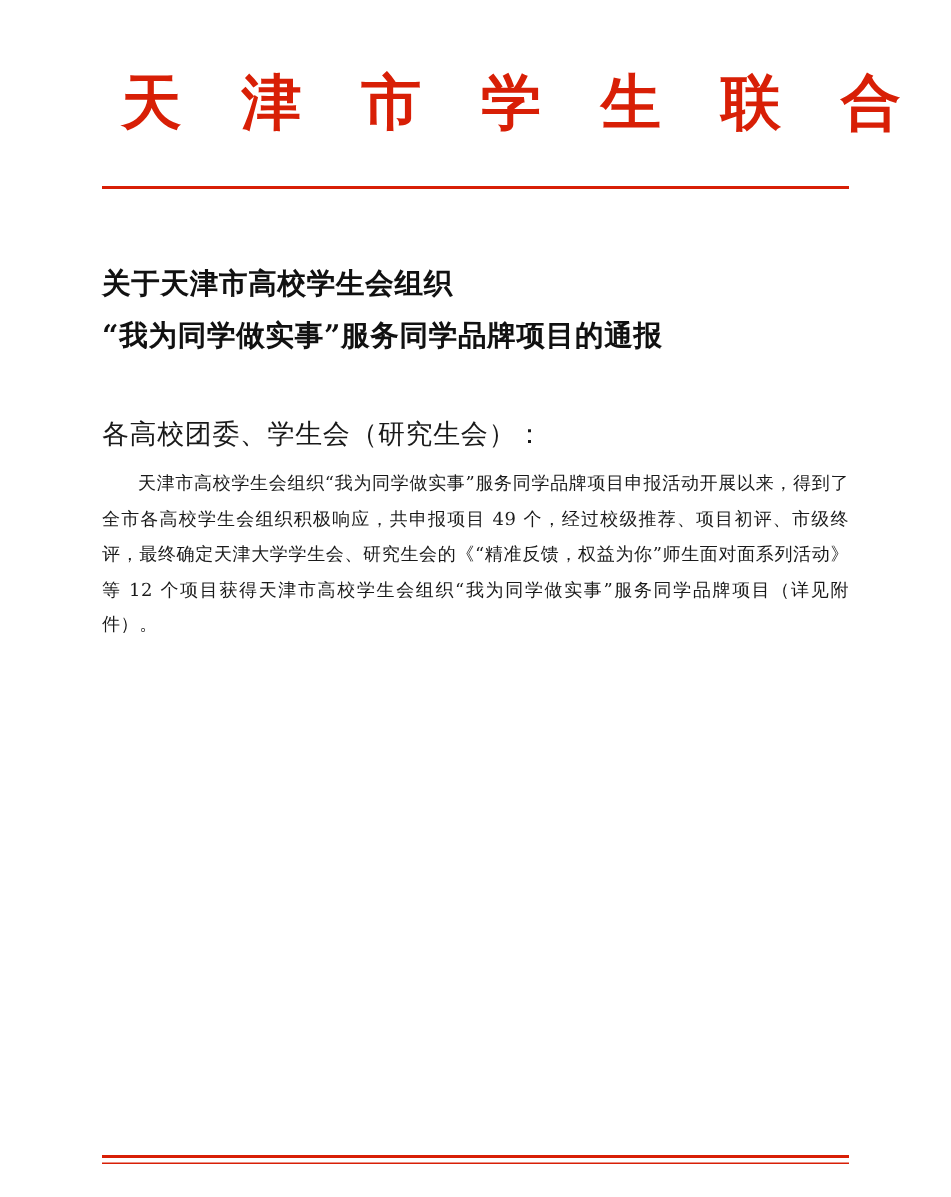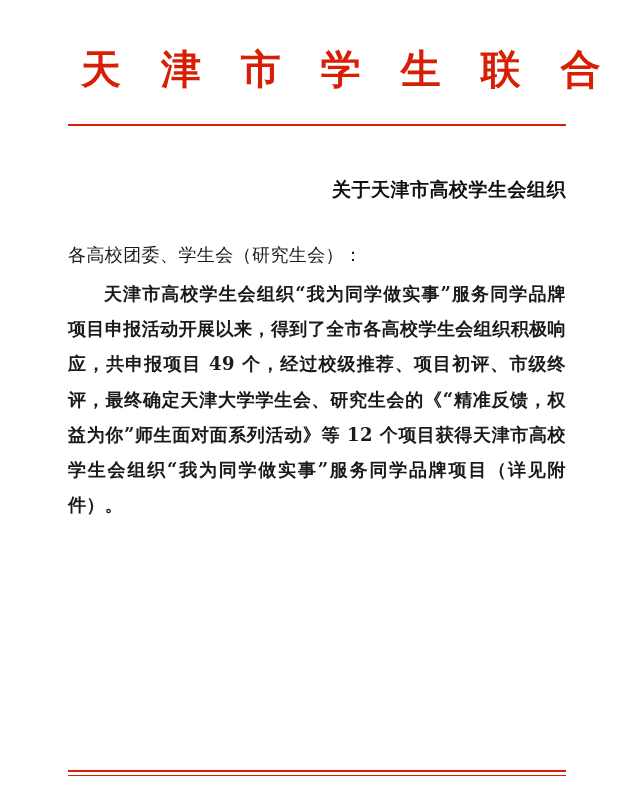--- a/index.html
+++ b/index.html
@@ -36,48 +36,47 @@
     text-indent: 13px;
     white-space: nowrap;
   }
   .top-rule {
     margin-top: 30px;
     height: 2px;
     background: #d81f06;
     width: 100%;
   }
   .doc-title {
-    text-align: right;
+    text-align: left;
     margin-top: 46px;
     font-size: 19px;
     font-weight: bold;
     line-height: 1.85;
     letter-spacing: 0.5px;
     color: #111111;
   }
   .doc-title .line {
     display: block;
     white-space: nowrap;
   }
   .salutation {
     margin-top: 30px;
     font-size: 18px;
     line-height: 1.95;
     letter-spacing: 0.4px;
   }
   .para {
-    font-size: 18px;
+    font-size: 12px;
     line-height: 1.95;
     letter-spacing: 0.4px;
     text-align: justify;
     text-justify: inter-ideograph;
     text-indent: 2em;
     margin: 0;
     padding-top: 4px;
-    font-weight: bold;
   }
   .para + .para {
     padding-top: 10px;
   }
   .bottom-rules {
     position: absolute;
     left: 68px;
     right: 68px;
     bottom: 22px;
   }
@@ -98,20 +97,21 @@
 
 <div class="page">
 
   <div class="letterhead">
     <div class="letterhead-title">天 津 市 学 生 联 合 会</div>
     <div class="top-rule"></div>
   </div>
 
   <div class="doc-title">
     <span class="line">关于天津市高校学生会组织</span>
+    <span class="line">“我为同学做实事”服务同学品牌项目的通报</span>
   </div>
 
   <div class="salutation">各高校团委、学生会（研究生会）：</div>
 
   <p class="para">天津市高校学生会组织“我为同学做实事”服务同学品牌项目申报活动开展以来，得到了全市各高校学生会组织积极响应，共申报项目 49 个，经过校级推荐、项目初评、市级终评，最终确定天津大学学生会、研究生会的《“精准反馈，权益为你”师生面对面系列活动》等 12 个项目获得天津市高校学生会组织“我为同学做实事”服务同学品牌项目（详见附件）。</p>
 
 
   <div class="bottom-rules">
     <div class="bottom-rule-thick"></div>
     <div class="bottom-rule-thin"></div>

